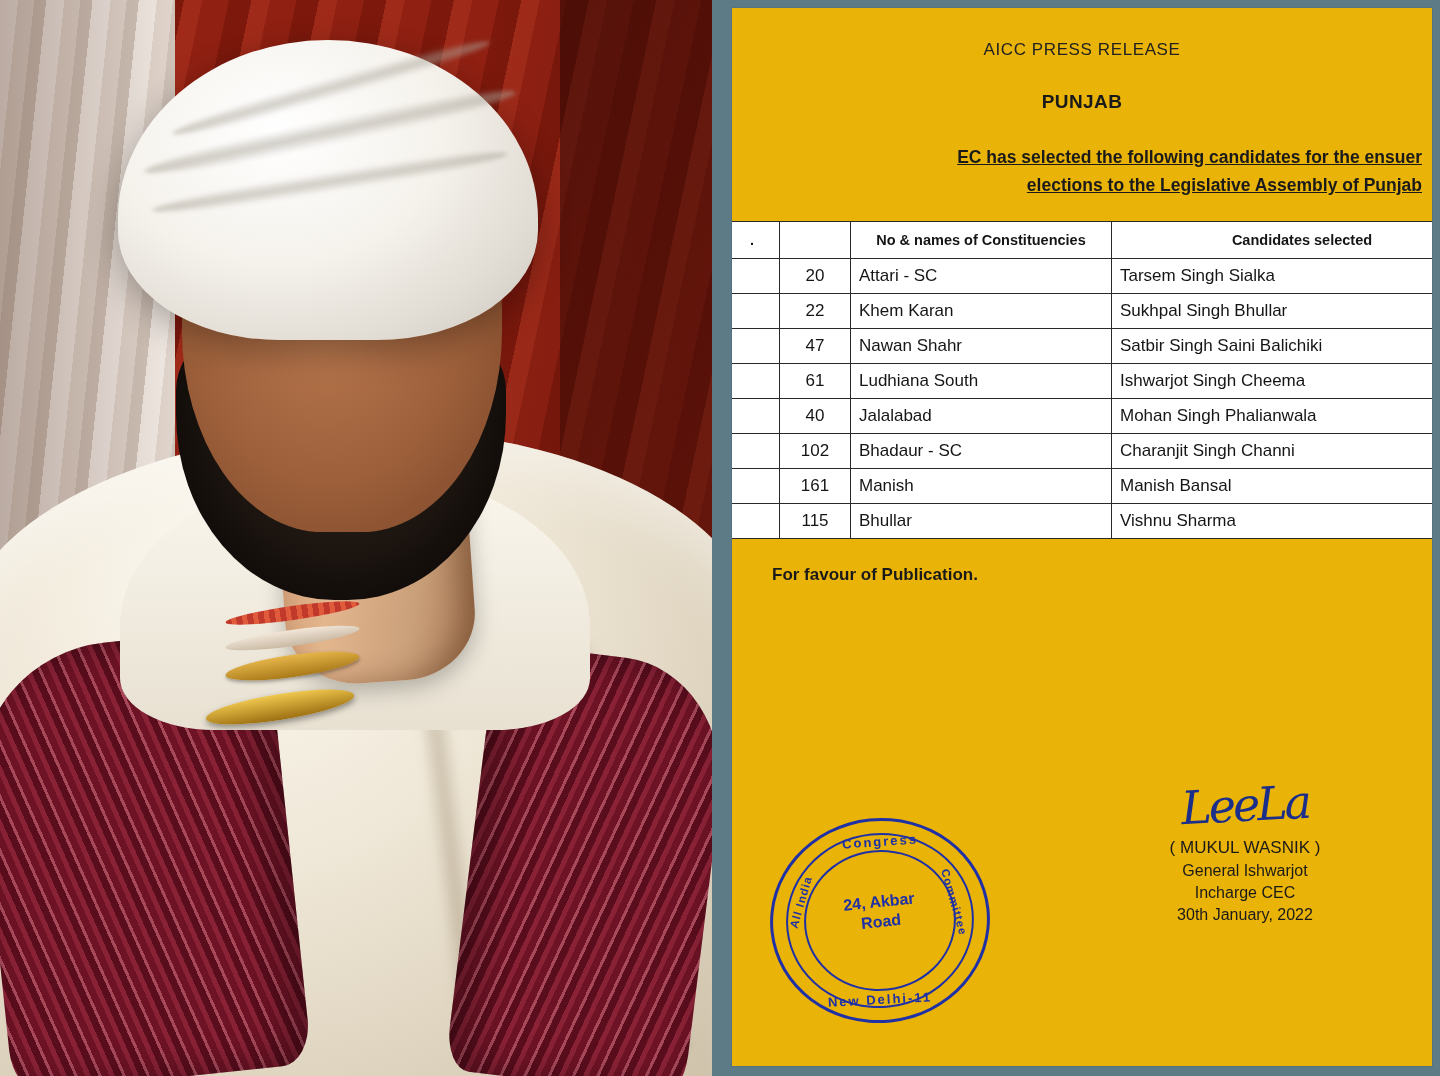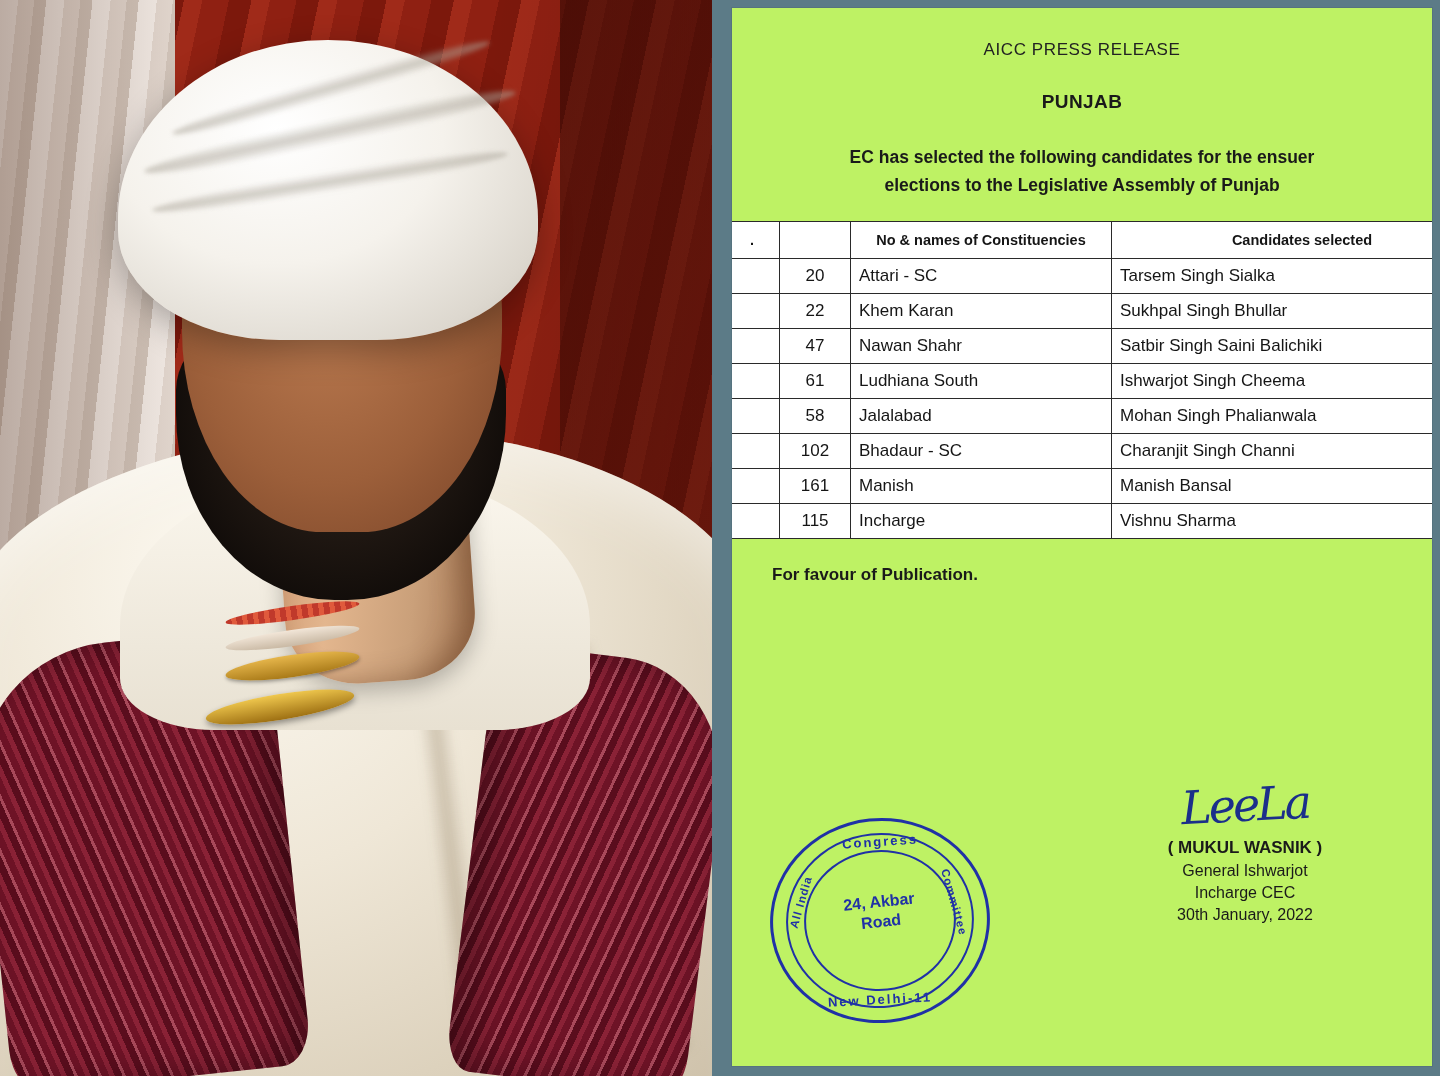--- a/index.html
+++ b/index.html
@@ -231,21 +231,21 @@
     transform: rotate(6deg);
   }
 
   
   .doc-panel {
     position: absolute;
     left: 732px;
     top: 8px;
     width: 700px;
     height: 1058px;
-    background: #bef264;
+    background: #eab308;
     overflow: hidden;
     box-shadow: 0 0 0 1px rgba(0,0,0,0.06);
   }
   .doc-inner {
     position: absolute;
     left: -8px;
     top: 0;
     width: 716px;
     padding: 26px 0 0 0;
     color: #1a1a1a;
@@ -265,26 +265,27 @@
     letter-spacing: 0.4px;
   }
   .doc-state {
     text-align: center;
     font-size: 19px;
     font-weight: bold;
     margin-top: 31px;
     letter-spacing: 0.4px;
   }
   .doc-intro {
-    text-align: center;
+    text-align: right;
     font-size: 17.5px;
     font-weight: bold;
     line-height: 1.6;
     margin: 30px 18px 0 18px;
     white-space: nowrap;
+    text-decoration: underline;
   }
   .doc-intro .line2 { white-space: normal; }
 
   table.cand-table {
     border-collapse: collapse;
     margin: 22px 0 0 0;
     width: 716px;
     table-layout: fixed;
   }
   table.cand-table th, table.cand-table td {
@@ -326,21 +327,21 @@
     color: #1b2f8a;
     font-style: italic;
     letter-spacing: -3px;
     transform: rotate(-3deg);
     margin-bottom: 4px;
     white-space: nowrap;
     overflow: visible;
   }
   .sign-name {
     font-size: 17px;
-    font-weight: bold;
+    font-weight: normal;
     margin-top: 6px;
   }
   .sign-role, .sign-role2, .sign-date {
     font-size: 16px;
     margin-top: 4px;
   }
 
   
   .stamp {
     position: absolute;
@@ -479,40 +480,40 @@
             <td class="c-cand">Satbir Singh Saini Balichiki</td>
           </tr>
           <tr>
             <td class="c-sno"></td>
             <td class="c-no">61</td>
             <td class="c-name">Ludhiana South</td>
             <td class="c-cand">Ishwarjot Singh Cheema</td>
           </tr>
           <tr>
             <td class="c-sno"></td>
-            <td class="c-no">58</td>
+            <td class="c-no">40</td>
             <td class="c-name">Jalalabad</td>
             <td class="c-cand">Mohan Singh Phalianwala</td>
           </tr>
           <tr>
             <td class="c-sno"></td>
             <td class="c-no">102</td>
             <td class="c-name">Bhadaur - SC</td>
             <td class="c-cand">Charanjit Singh Channi</td>
           </tr>
           <tr>
             <td class="c-sno"></td>
             <td class="c-no">161</td>
             <td class="c-name">Manish</td>
             <td class="c-cand">Manish Bansal</td>
           </tr>
           <tr>
             <td class="c-sno"></td>
             <td class="c-no">115</td>
-            <td class="c-name">Incharge</td>
+            <td class="c-name">Bhullar</td>
             <td class="c-cand">Vishnu Sharma</td>
           </tr>
         </tbody>
       </table>
 
       <div class="doc-footer-note">For favour of Publication.</div>
     </div>
 
     <div class="sign-block">
       <div class="signature">LeeLa</div>

